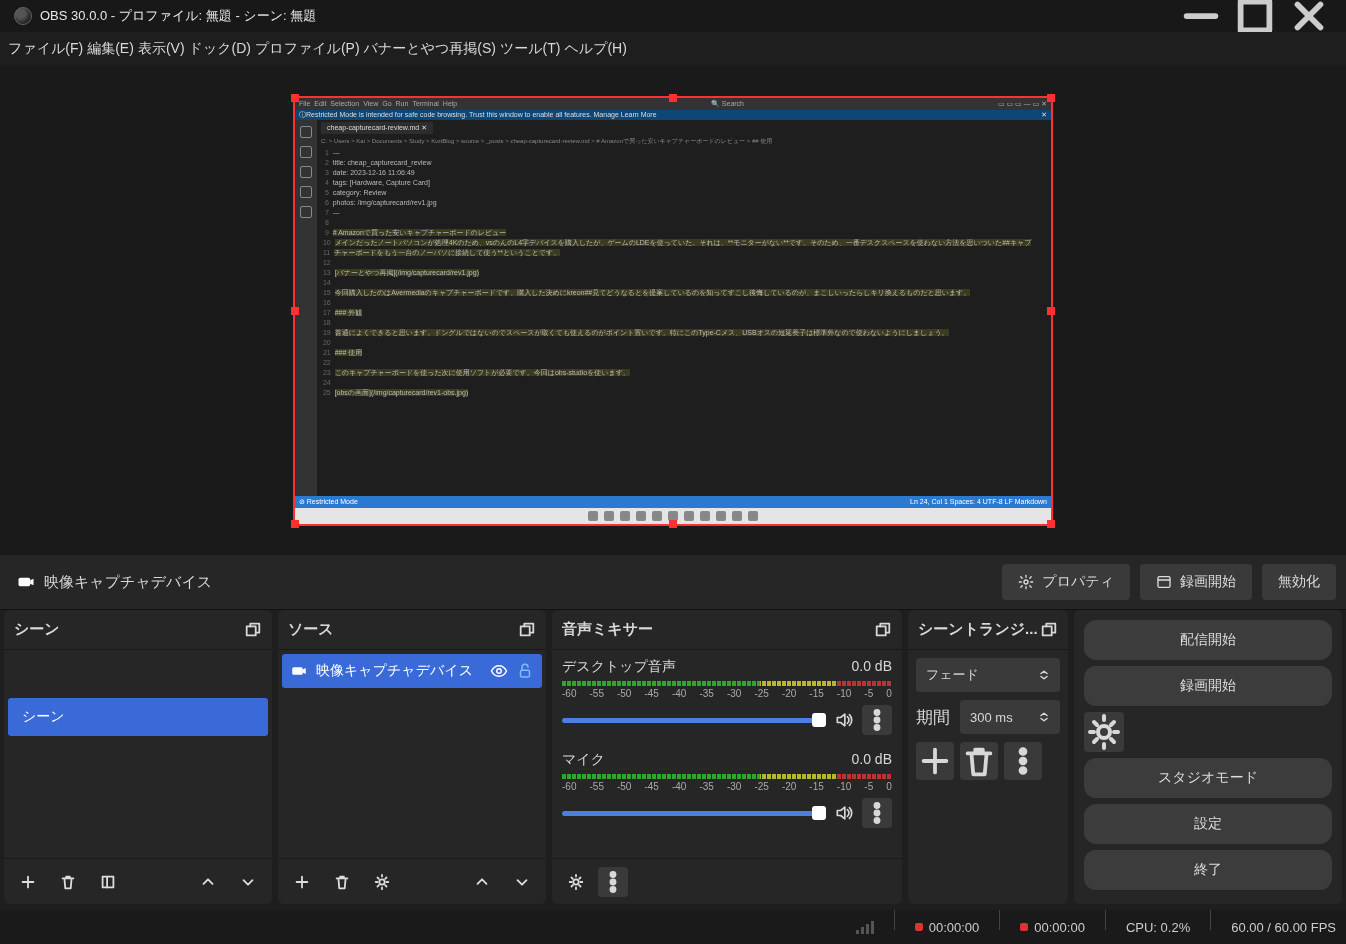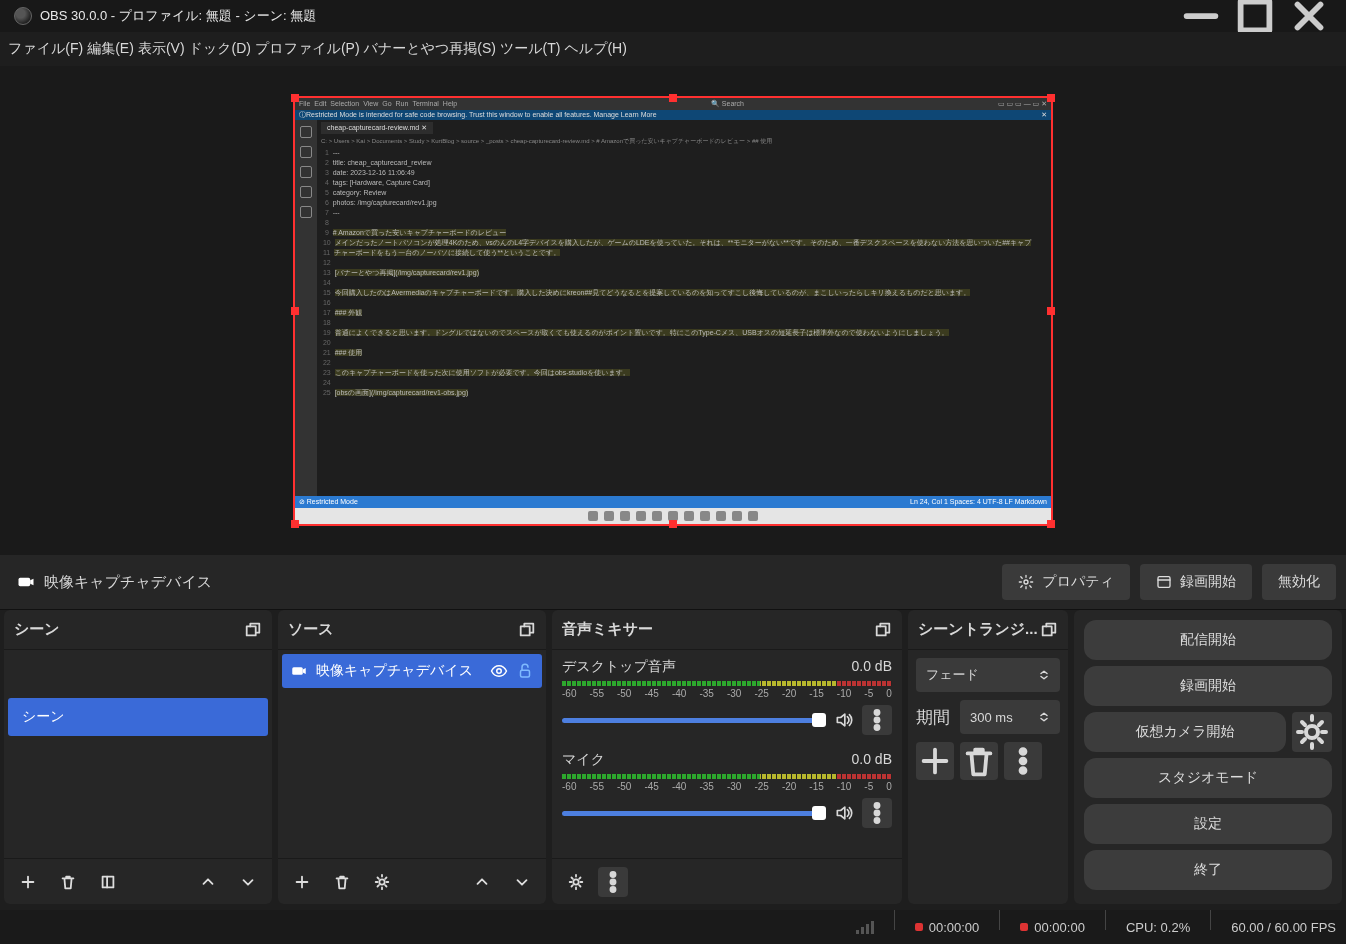--- a/index.html
+++ b/index.html
@@ -472,21 +472,20 @@
           </div>
       </div>
     </div>
   </div>
 
   <div class="dock d-ctrl">
     <div class="ctrl-body">
       <button class="cbtn">配信開始</button>
       <button class="cbtn">録画開始</button>
       <div class="crow">
-        <button class="cbtn">仮想カメラ開始</button>
         <div class="sqbtn">
             <svg viewBox="0 0 20 20">
               <circle cx="10" cy="10" r="3"></circle>
               <path d="M10 2v2M10 16v2M3 10h2M15 10h2M5 5l1.5 1.5M13.5 13.5L15 15M5 15l1.5-1.5M13.5 6.5L15 5"></path>
             </svg>
           </div>
       </div>
       <button class="cbtn">スタジオモード</button>
       <button class="cbtn">設定</button>
       <button class="cbtn">終了</button>

